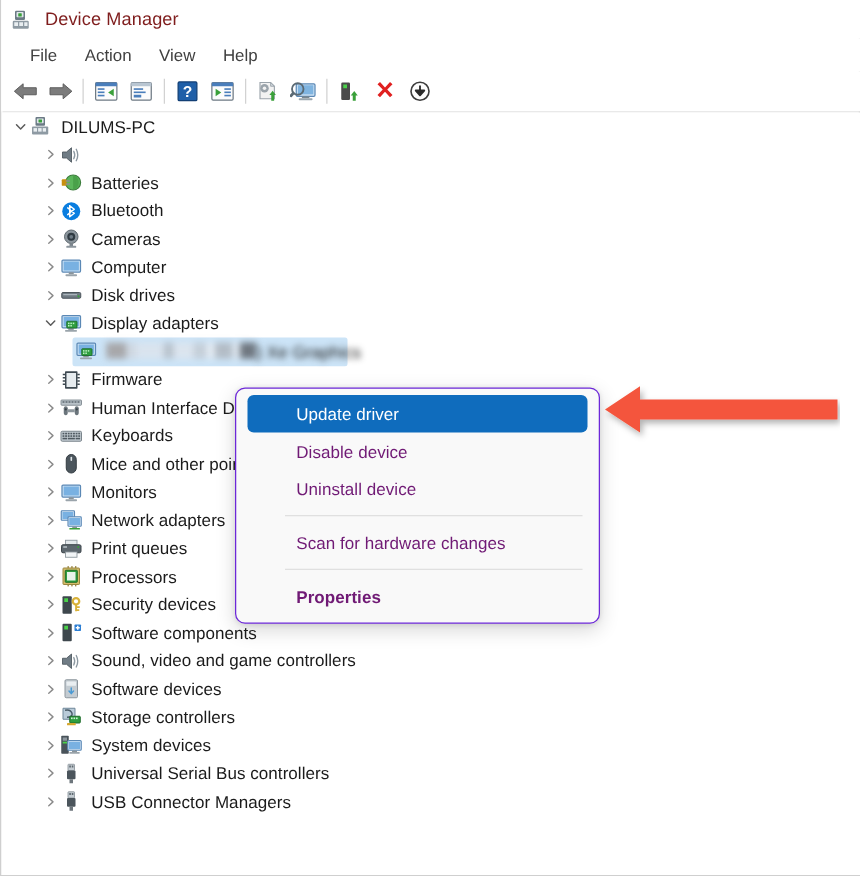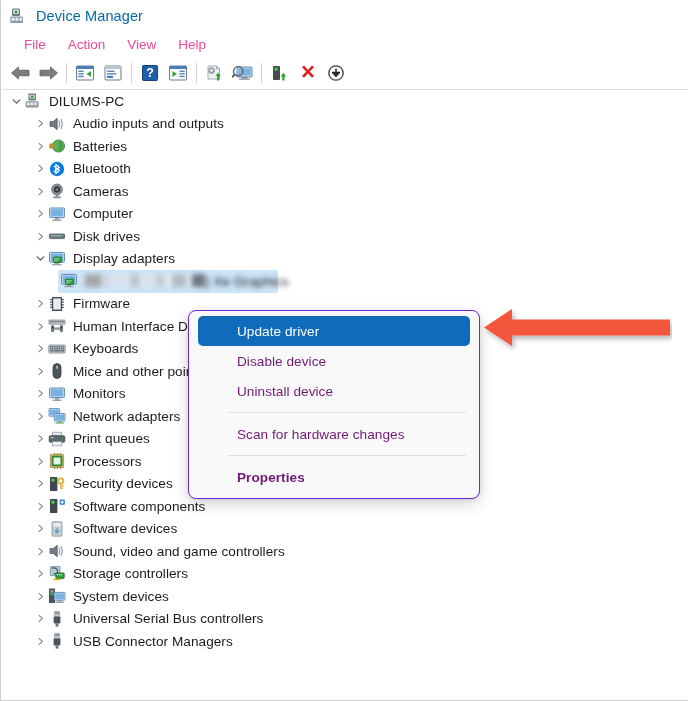--- a/index.html
+++ b/index.html
@@ -32,21 +32,21 @@
     left: 0; top: 0;
     width: 688px; height: 31px;
     background: #ffffff;
     display: flex;
     align-items: center;
     box-sizing: border-box;
     padding-left: 8px;
   }
   #titlebar .title-text {
     font-size: 14.5px;
-    color: #0369a1;
+    color: #7f1d1d;
     margin-left: 9px;
     letter-spacing: 0.1px;
   }
   .dm-appicon {
     width: 18px; height: 18px;
     position: relative;
     flex: 0 0 auto;
   }
 
   
@@ -55,21 +55,21 @@
     left: 0; top: 31px;
     width: 688px; height: 26px;
     background: #ffffff;
     display: flex;
     align-items: center;
     padding-left: 12px;
     box-sizing: border-box;
   }
   #menubar .menu-item {
     font-size: 13.5px;
-    color: #ec4899;
+    color: #404040;
     padding: 2px 11px;
     cursor: default;
     white-space: nowrap;
   }
 
   
   #toolbar {
     position: absolute;
     left: 0; top: 57px;
     width: 688px; height: 32px;
@@ -383,21 +383,20 @@
             <path d="M3 1.4 L6.4 4.5 L3 7.6" fill="none" stroke="#8a8a8a" stroke-width="1.1" stroke-linecap="round" stroke-linejoin="round"></path>
           </svg>
       </span>
       <span class="node-icon">
         <svg width="18" height="18" viewBox="0 0 18 18">
           <path d="M2 6.6 L5.2 6.6 L9.2 3.2 L9.2 14.8 L5.2 11.4 L2 11.4 Z" fill="#707c85" stroke="#4e585f" stroke-width="0.7" stroke-linejoin="round"></path>
           <path d="M11 6 Q12.6 9 11 12" fill="none" stroke="#8d99a2" stroke-width="1.1" stroke-linecap="round"></path>
           <path d="M13 4.4 Q15.4 9 13 13.6" fill="none" stroke="#8d99a2" stroke-width="1.1" stroke-linecap="round"></path>
         </svg>
       </span>
-      <span class="node-label">Audio inputs and outputs</span>
     </div>
 
     <div class="tree-row depth1">
       <span class="twisty">
         <svg width="9" height="9" viewBox="0 0 9 9">
             <path d="M3 1.4 L6.4 4.5 L3 7.6" fill="none" stroke="#8a8a8a" stroke-width="1.1" stroke-linecap="round" stroke-linejoin="round"></path>
           </svg>
       </span>
       <span class="node-icon">
         <svg width="18" height="18" viewBox="0 0 18 18">
@@ -741,42 +740,42 @@
     </div>
 
     <div class="tree-row depth1">
       <span class="twisty">
         <svg width="9" height="9" viewBox="0 0 9 9">
             <path d="M3 1.4 L6.4 4.5 L3 7.6" fill="none" stroke="#8a8a8a" stroke-width="1.1" stroke-linecap="round" stroke-linejoin="round"></path>
           </svg>
       </span>
       <span class="node-icon">
         <svg width="18" height="18" viewBox="0 0 18 18">
+          <path d="M2 6.6 L5.2 6.6 L9.2 3.2 L9.2 14.8 L5.2 11.4 L2 11.4 Z" fill="#707c85" stroke="#4e585f" stroke-width="0.7" stroke-linejoin="round"></path>
+          <path d="M11 6 Q12.6 9 11 12" fill="none" stroke="#8d99a2" stroke-width="1.1" stroke-linecap="round"></path>
+          <path d="M13 4.4 Q15.4 9 13 13.6" fill="none" stroke="#8d99a2" stroke-width="1.1" stroke-linecap="round"></path>
+        </svg>
+      </span>
+      <span class="node-label">Sound, video and game controllers</span>
+    </div>
+
+    <div class="tree-row depth1">
+      <span class="twisty">
+        <svg width="9" height="9" viewBox="0 0 9 9">
+            <path d="M3 1.4 L6.4 4.5 L3 7.6" fill="none" stroke="#8a8a8a" stroke-width="1.1" stroke-linecap="round" stroke-linejoin="round"></path>
+          </svg>
+      </span>
+      <span class="node-icon">
+        <svg width="18" height="18" viewBox="0 0 18 18">
           <rect x="4" y="1.8" width="10" height="14.4" rx="1" fill="#c4ccd2" stroke="#8d969d" stroke-width="0.8"></rect>
           <rect x="5.2" y="3.2" width="7.6" height="3.4" rx="0.5" fill="#e9eef1"></rect>
           <path d="M9 8.4 L9 12.6 M7.2 10.8 L9 12.9 L10.8 10.8" fill="none" stroke="#4a9ad4" stroke-width="1.2" stroke-linecap="round" stroke-linejoin="round"></path>
         </svg>
       </span>
       <span class="node-label">Software devices</span>
-    </div>
-
-    <div class="tree-row depth1">
-      <span class="twisty">
-        <svg width="9" height="9" viewBox="0 0 9 9">
-            <path d="M3 1.4 L6.4 4.5 L3 7.6" fill="none" stroke="#8a8a8a" stroke-width="1.1" stroke-linecap="round" stroke-linejoin="round"></path>
-          </svg>
-      </span>
-      <span class="node-icon">
-        <svg width="18" height="18" viewBox="0 0 18 18">
-          <path d="M2 6.6 L5.2 6.6 L9.2 3.2 L9.2 14.8 L5.2 11.4 L2 11.4 Z" fill="#707c85" stroke="#4e585f" stroke-width="0.7" stroke-linejoin="round"></path>
-          <path d="M11 6 Q12.6 9 11 12" fill="none" stroke="#8d99a2" stroke-width="1.1" stroke-linecap="round"></path>
-          <path d="M13 4.4 Q15.4 9 13 13.6" fill="none" stroke="#8d99a2" stroke-width="1.1" stroke-linecap="round"></path>
-        </svg>
-      </span>
-      <span class="node-label">Sound, video and game controllers</span>
     </div>
 
     <div class="tree-row depth1">
       <span class="twisty">
         <svg width="9" height="9" viewBox="0 0 9 9">
             <path d="M3 1.4 L6.4 4.5 L3 7.6" fill="none" stroke="#8a8a8a" stroke-width="1.1" stroke-linecap="round" stroke-linejoin="round"></path>
           </svg>
       </span>
       <span class="node-icon">
         <svg width="18" height="18" viewBox="0 0 18 18">

